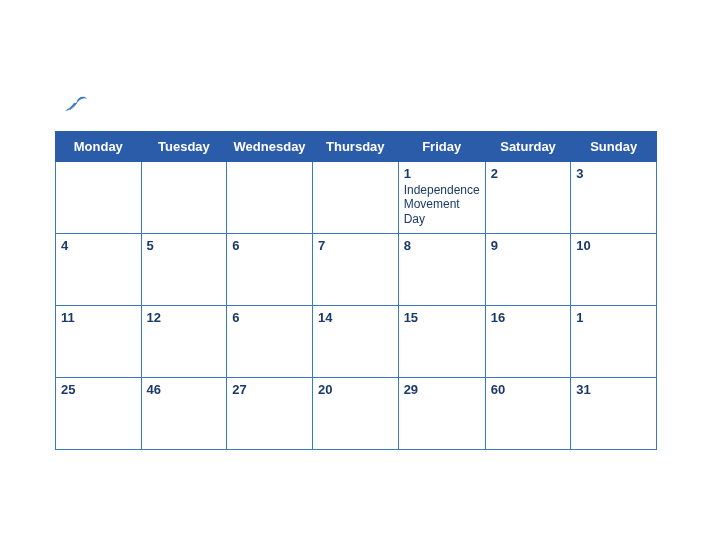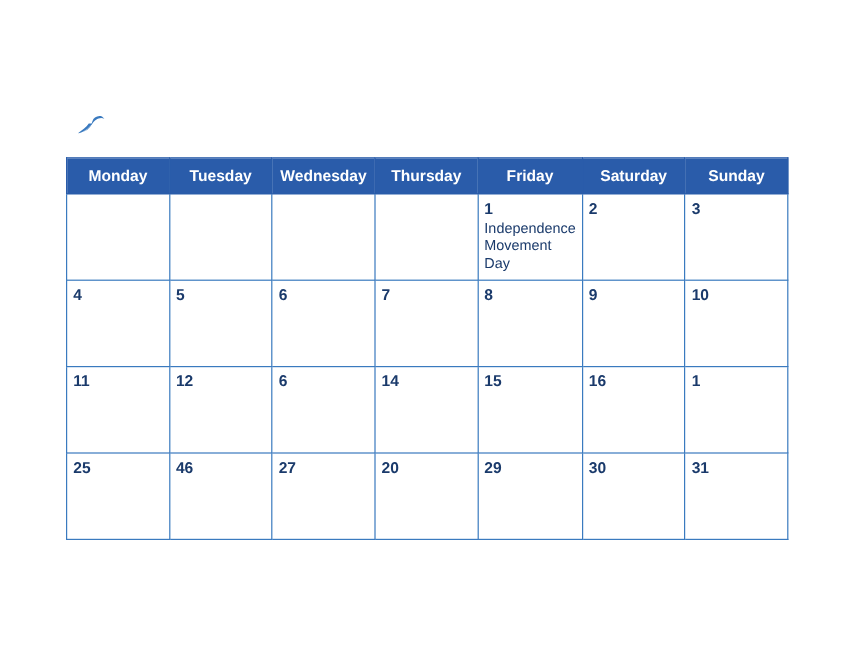--- a/index.html
+++ b/index.html
@@ -201,21 +201,21 @@
           <td>
             <span class="day-number">27</span>
           </td>
           <td>
             <span class="day-number">20</span>
           </td>
           <td>
             <span class="day-number">29</span>
           </td>
           <td>
-            <span class="day-number">30</span>
+            <span class="day-number">60</span>
           </td>
           <td>
             <span class="day-number">31</span>
           </td>
         </tr>
       </tbody>
   </table>
 </div>
 
 </body></html>

